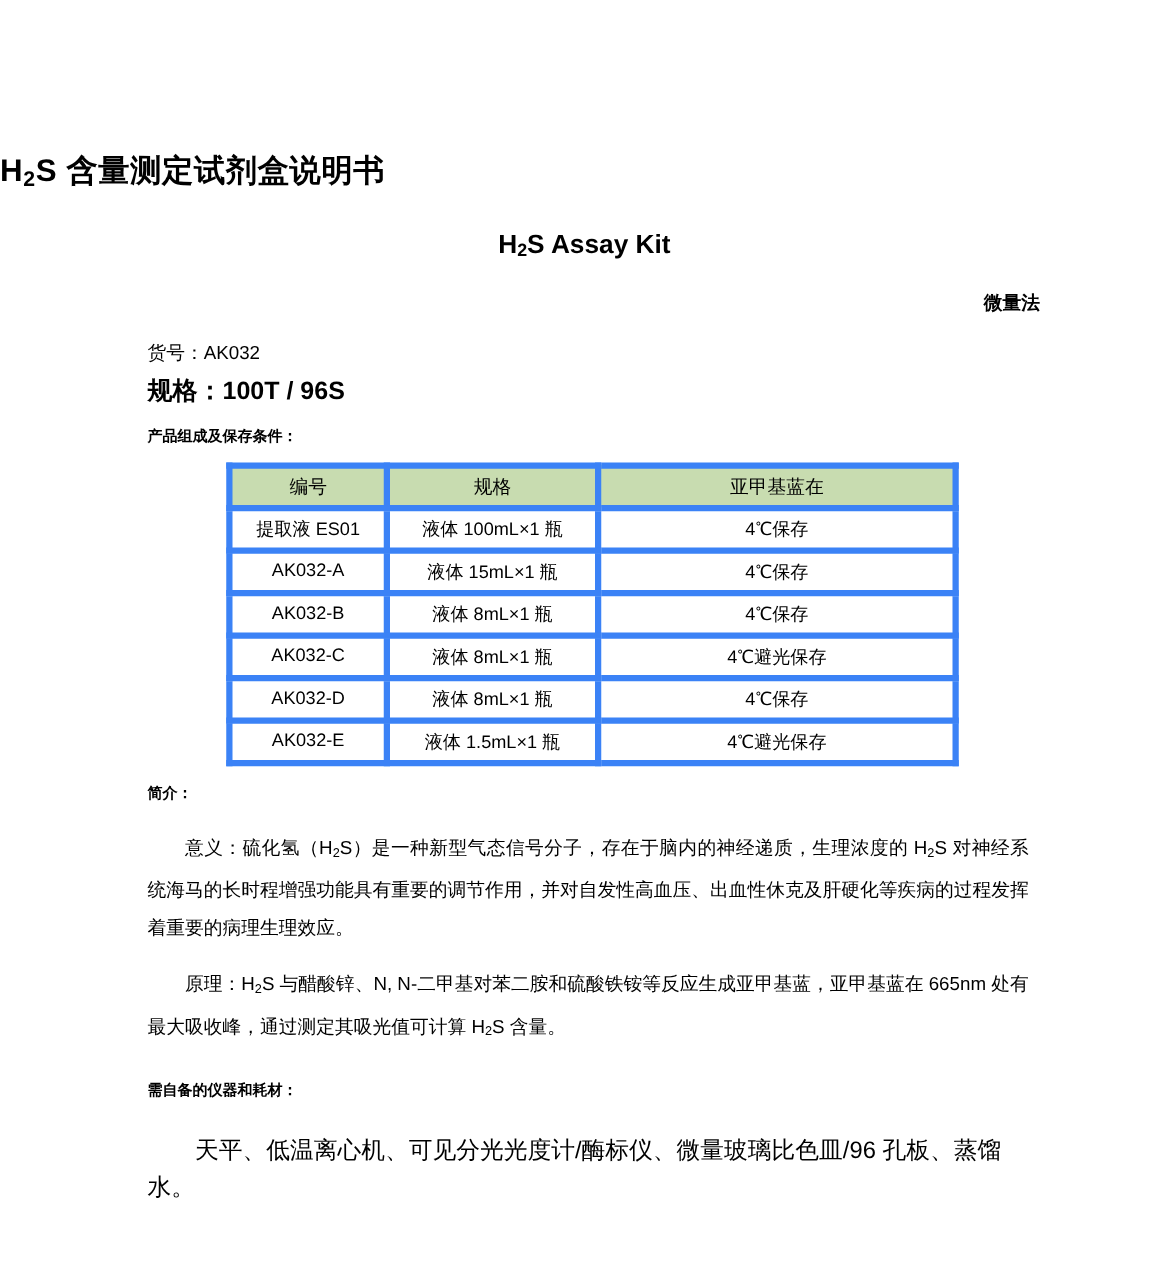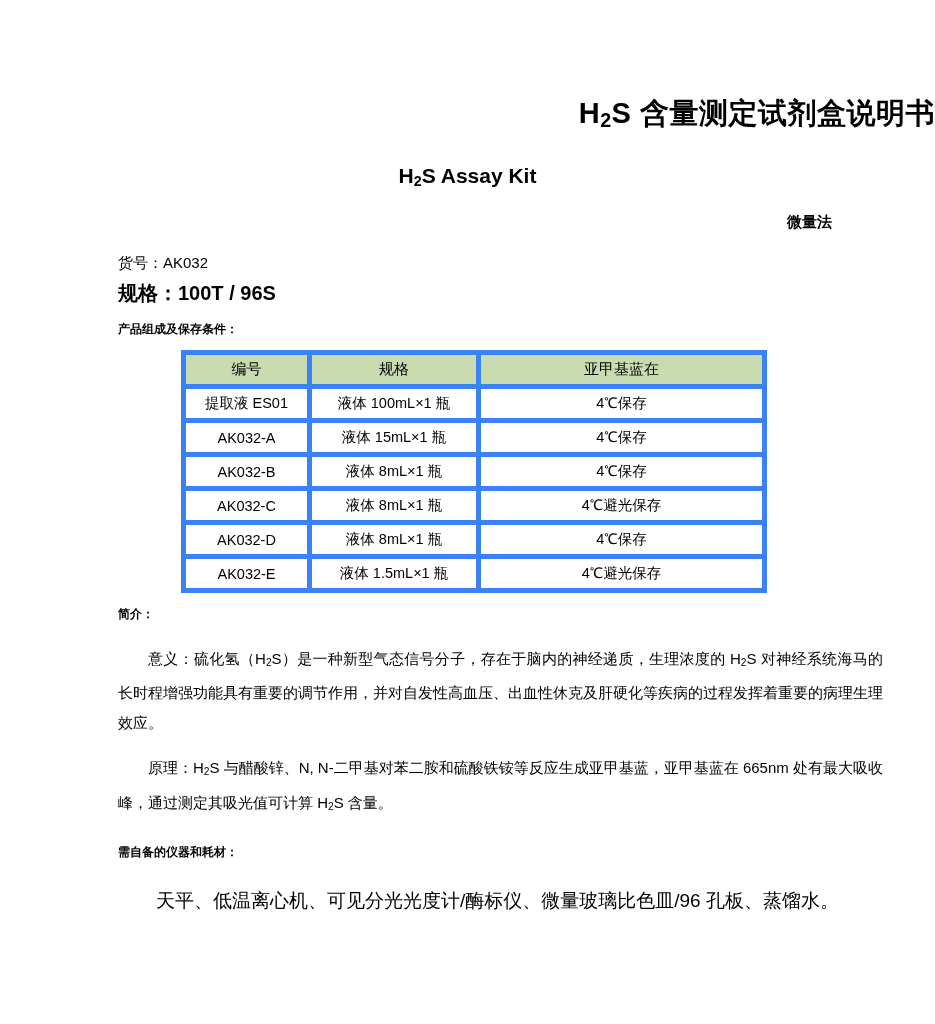--- a/index.html
+++ b/index.html
@@ -15,24 +15,24 @@
     -webkit-font-smoothing: antialiased;
   }
   .page {
     position: relative;
     width: 935px;
     height: 1024px;
     box-sizing: border-box;
     padding: 0;
   }
   .title-zh {
-    text-align: right;
-    font-size: 29px;
+    text-align: left;
+    font-size: 25px;
     font-weight: bold;
-    margin-top: 94px;
+    margin-top: 120px;
     letter-spacing: 0.5px;
   }
   .title-en {
     text-align: center;
     font-size: 21px;
     font-weight: bold;
     margin-top: 30px;
   }
   sub {
     font-size: 0.68em;
@@ -40,21 +40,21 @@
   }
   .method {
     text-align: right;
     font-size: 15px;
     font-weight: bold;
     margin-top: 24px;
     padding-right: 103px;
   }
   .body-block {
     padding-left: 118px;
-    padding-right: 52px;
+    padding-right: 112px;
     margin-top: 16px;
   }
   .line-bold {
     font-size: 20px;
     font-weight: bold;
     line-height: 30px;
   }
   .line-plain {
     font-size: 15px;
     line-height: 30px;

